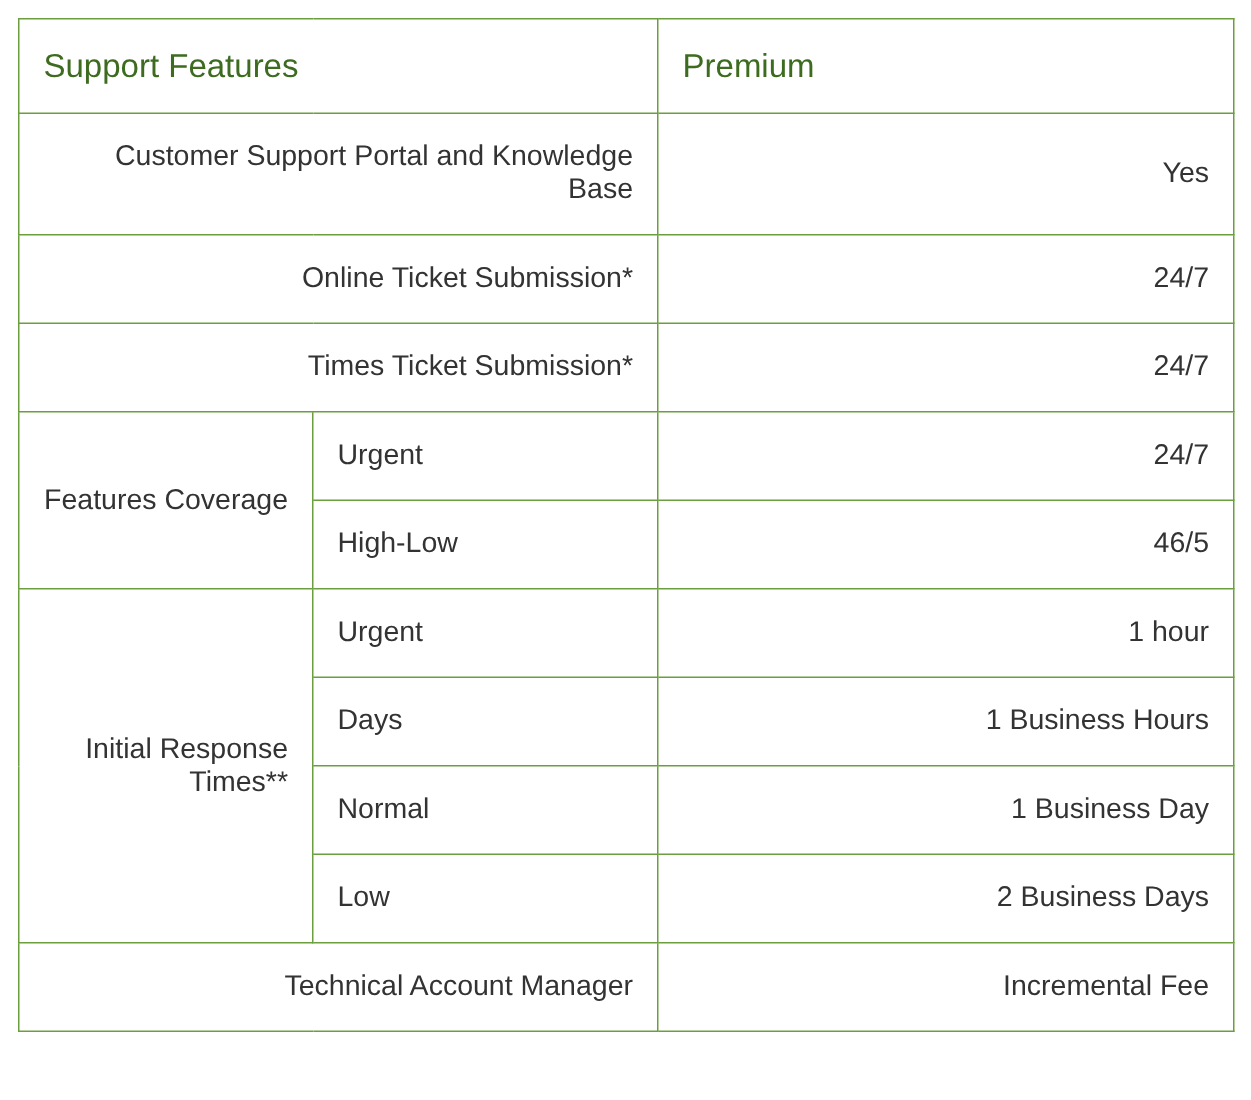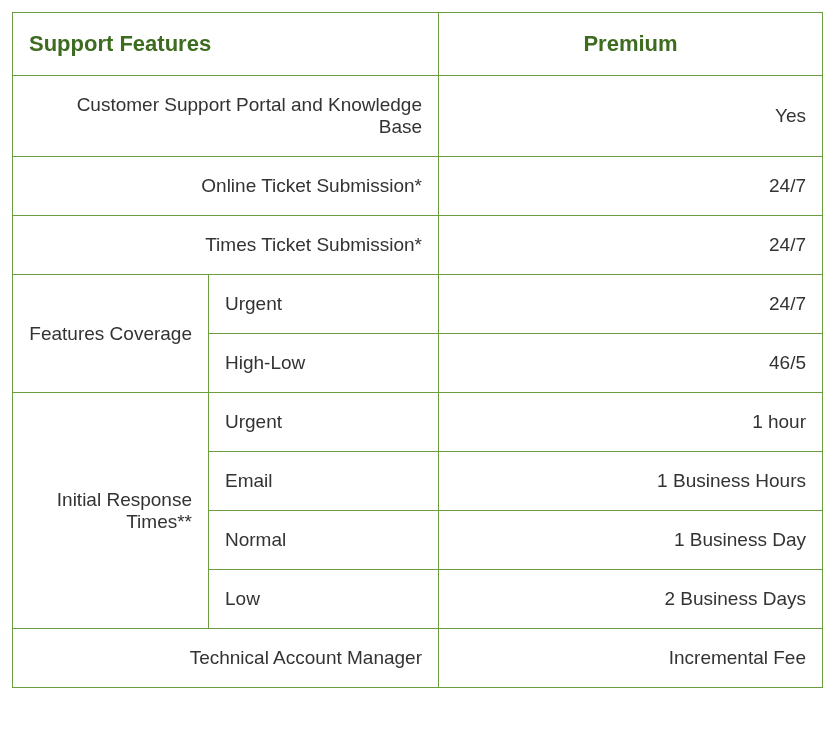--- a/index.html
+++ b/index.html
@@ -19,26 +19,25 @@
     }
     td, th {
       border: 1px solid #6b9e3f;
       padding: 18px 16px;
       font-size: 19px;
       color: #333333;
       vertical-align: middle;
     }
     th {
       color: #3d6b1f;
-      font-weight: bold;
+      font-weight: normal;
       font-size: 22px;
       text-align: left;
     }
     th.premium-header {
-      text-align: center;
       margin-left: 40px;
     }
     td.value-cell {
       text-align: right;
     }
     td.label-cell {
       text-align: right;
     }
     td.sublabel-cell {
       text-align: left;
@@ -81,21 +80,21 @@
   <tr>
     <td class="sublabel-cell">High-Low</td>
     <td class="value-cell">46/5</td>
   </tr>
   <tr>
     <td rowspan="4" class="label-cell">Initial Response Times**</td>
     <td class="sublabel-cell">Urgent</td>
     <td class="value-cell">1 hour</td>
   </tr>
   <tr>
-    <td class="sublabel-cell">Email</td>
+    <td class="sublabel-cell">Days</td>
     <td class="value-cell">1 Business Hours</td>
   </tr>
   <tr>
     <td class="sublabel-cell">Normal</td>
     <td class="value-cell">1 Business Day</td>
   </tr>
   <tr>
     <td class="sublabel-cell">Low</td>
     <td class="value-cell">2 Business Days</td>
   </tr>

